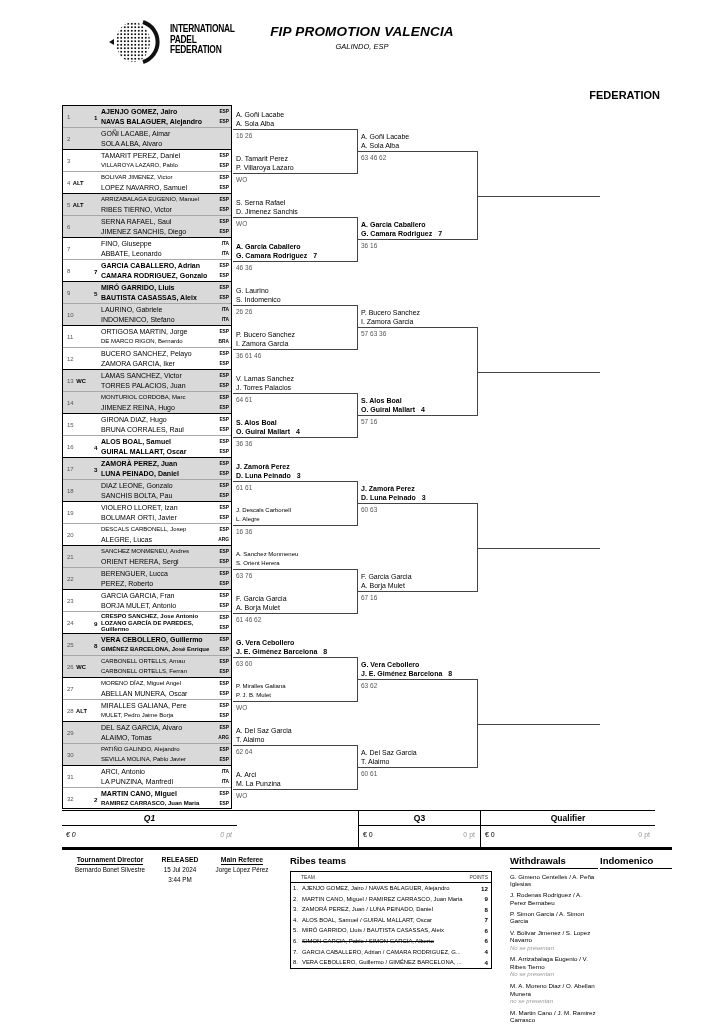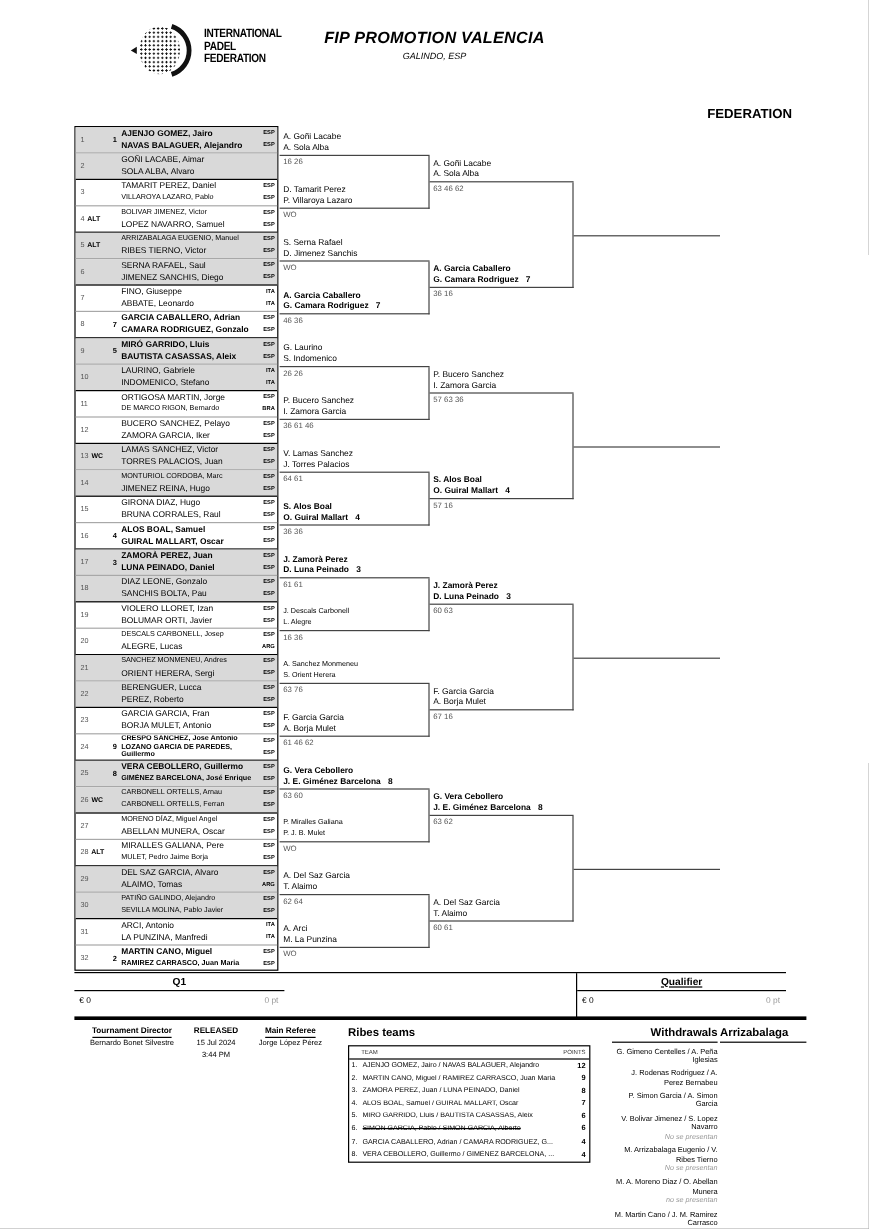--- a/index.html
+++ b/index.html
@@ -64,21 +64,21 @@
   .seed-title{position:absolute;left:290px;top:855px;font-size:9.5px;font-weight:bold;}
   #seedtable{position:absolute;left:290px;top:871px;width:202px;border:1px solid #000;box-sizing:border-box;}
   .sthead{position:relative;height:10px;border-bottom:1px solid #000;font-size:5px;color:#333;}
   .sthead .c1{position:absolute;left:10px;top:2px;}
   .sthead .c2{position:absolute;right:3px;top:2px;}
   .strow{position:relative;height:10.6px;font-size:5.9px;}
   .strow .rk{position:absolute;left:2px;top:2px;width:8px;}
   .strow .tm{position:absolute;left:11px;top:2px;right:16px;white-space:nowrap;overflow:hidden;}
   .strow .tm.struck{text-decoration:line-through;}
   .strow .pt{position:absolute;right:3px;top:1.5px;font-weight:bold;font-size:6.2px;}
-  .wd{position:absolute;left:510px;top:855px;width:88px;text-align:right;}
+  .wd{position:absolute;left:510px;top:855px;width:88px;}
   .wd-h{font-size:9.5px;font-weight:bold;border-bottom:1px solid #000;padding-bottom:2px;}
   .wd-item{font-size:6.2px;line-height:7.6px;margin-top:3.5px;}
   .wd-note{font-size:6px;line-height:7px;color:#9a9a9a;font-style:italic;margin-top:1px;}
   .rt{position:absolute;left:600px;top:855px;width:72px;}
 </style>
 </head>
 <body>
 
 <div class="page">
 
@@ -591,28 +591,35 @@
       <div class="hline" style="left: 478px; top: 196px; width: 122px;"></div>
       <div class="vline" style="left: 477px; top: 328px; height: 88px;"></div>
       <div class="hline" style="left: 478px; top: 372px; width: 122px;"></div>
       <div class="vline" style="left: 477px; top: 504px; height: 88px;"></div>
       <div class="hline" style="left: 478px; top: 548px; width: 122px;"></div>
       <div class="vline" style="left: 477px; top: 680px; height: 88px;"></div>
       <div class="hline" style="left: 478px; top: 724px; width: 122px;"></div>
     </div>
 
   <div class="fstrip">
-    <div class="fcol" style="left:0;width:175px;">
+    <div class="fcol" style="left:0;width:175px;font-style:italic;">
       <div class="flabel">Q1</div>
       <div class="fmoney">
           <span class="eur">€ 0</span>
           <span class="pts">0 pt</span>
         </div>
     </div>
-    <div class="fcol" style="left:418px;width:175px;text-decoration:underline;">
+    <div class="fcol" style="left:296px;width:122px;">
+      <div class="flabel">Q3</div>
+      <div class="fmoney">
+          <span class="eur">€ 0</span>
+          <span class="pts">0 pt</span>
+        </div>
+    </div>
+    <div class="fcol" style="left:418px;width:175px;">
       <div class="flabel">Qualifier</div>
       <div class="fmoney">
           <span class="eur">€ 0</span>
           <span class="pts">0 pt</span>
         </div>
     </div>
   </div>
   <div class="thickbar"></div>
 
   <div class="abs" style="left:66px;top:856px;width:88px;text-align:center;">
@@ -688,16 +695,16 @@
         <div class="wd-item">V. Bolivar Jimenez / S. Lopez Navarro</div>
         <div class="wd-note">No se presentan</div>
         <div class="wd-item">M. Arrizabalaga Eugenio / V. Ribes Tierno</div>
         <div class="wd-note">No se presentan</div>
         <div class="wd-item">M. A. Moreno Diaz / O. Abellan Munera</div>
         <div class="wd-note">no se presentan</div>
         <div class="wd-item">M. Martin Cano / J. M. Ramirez Carrasco</div>
       </div>
   </div>
   <div class="rt">
-    <div class="wd-h">Arrizabalaga</div>
+    <div class="wd-h">Indomenico</div>
   </div>
 
 </div>
 
 </body></html>

